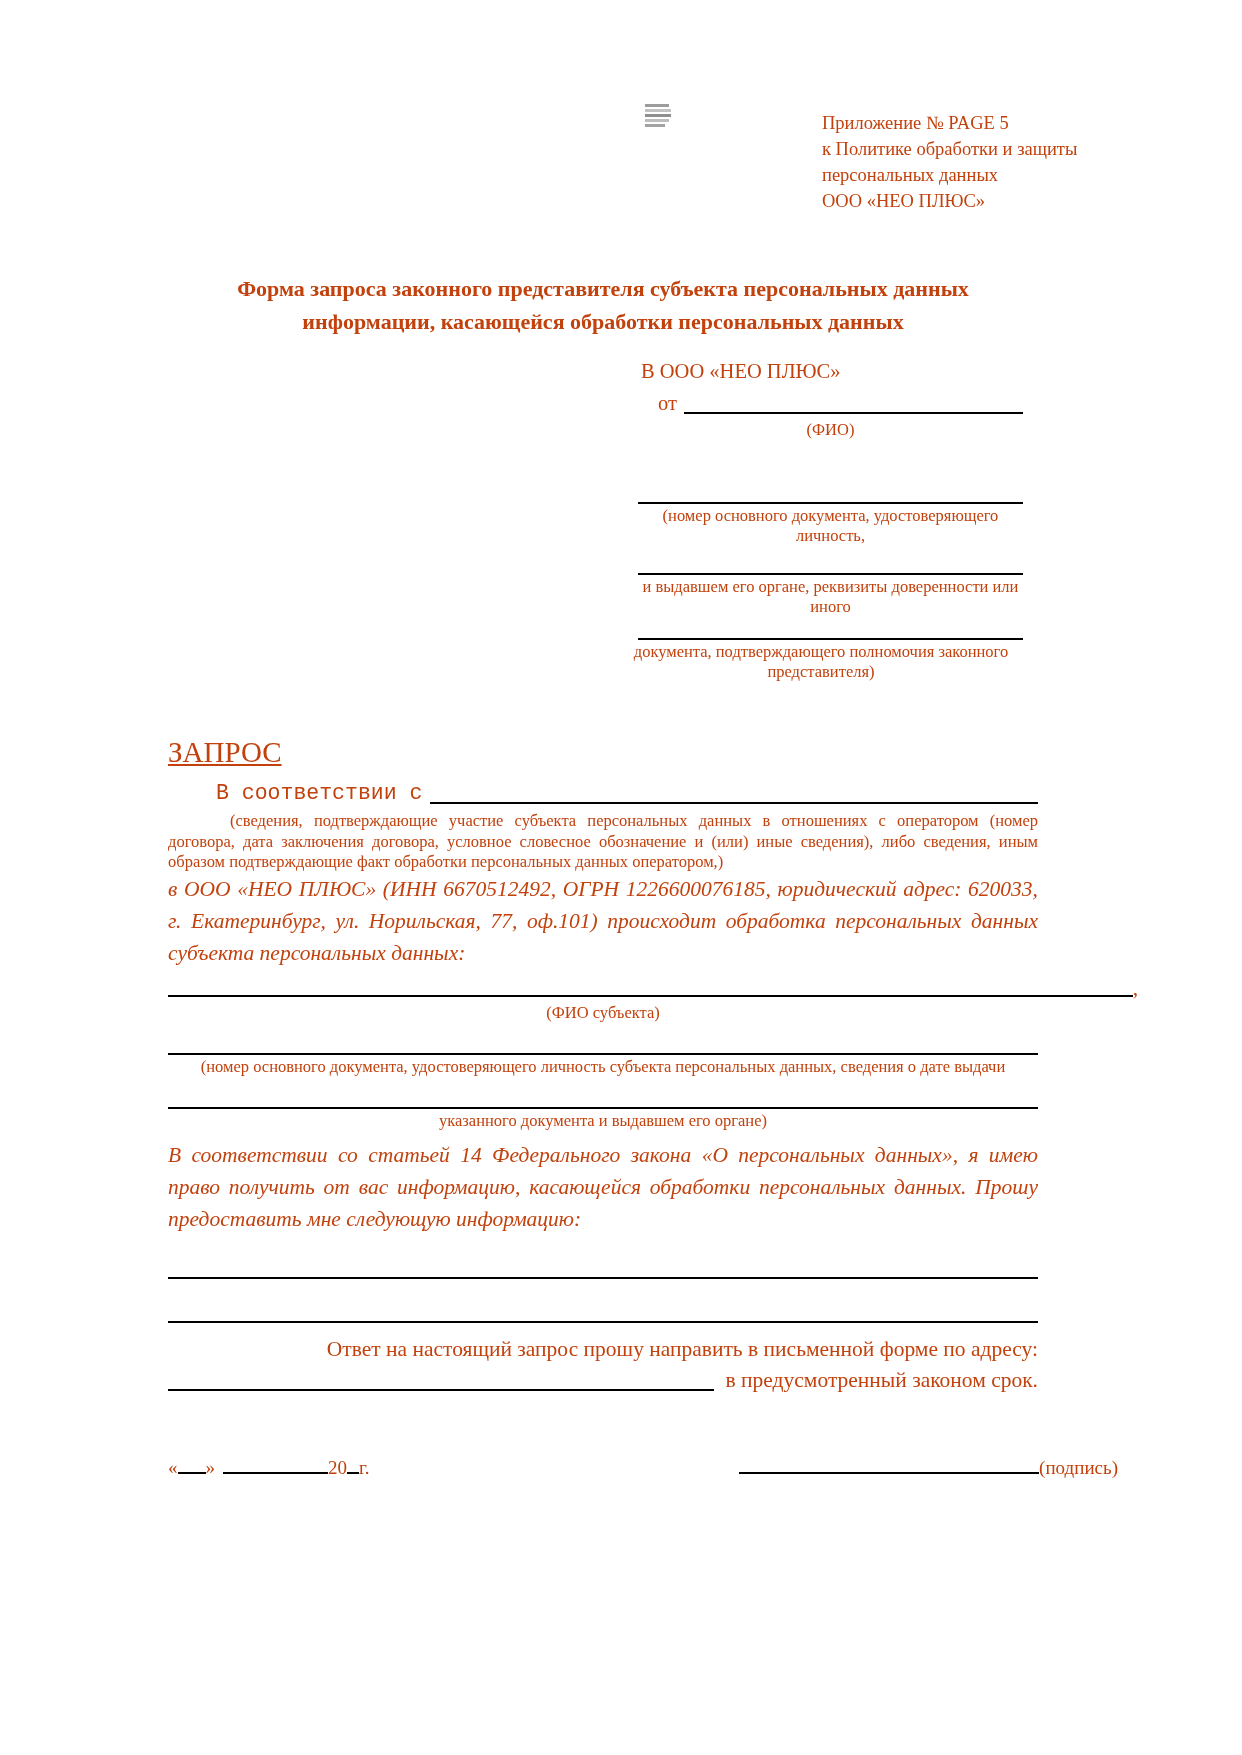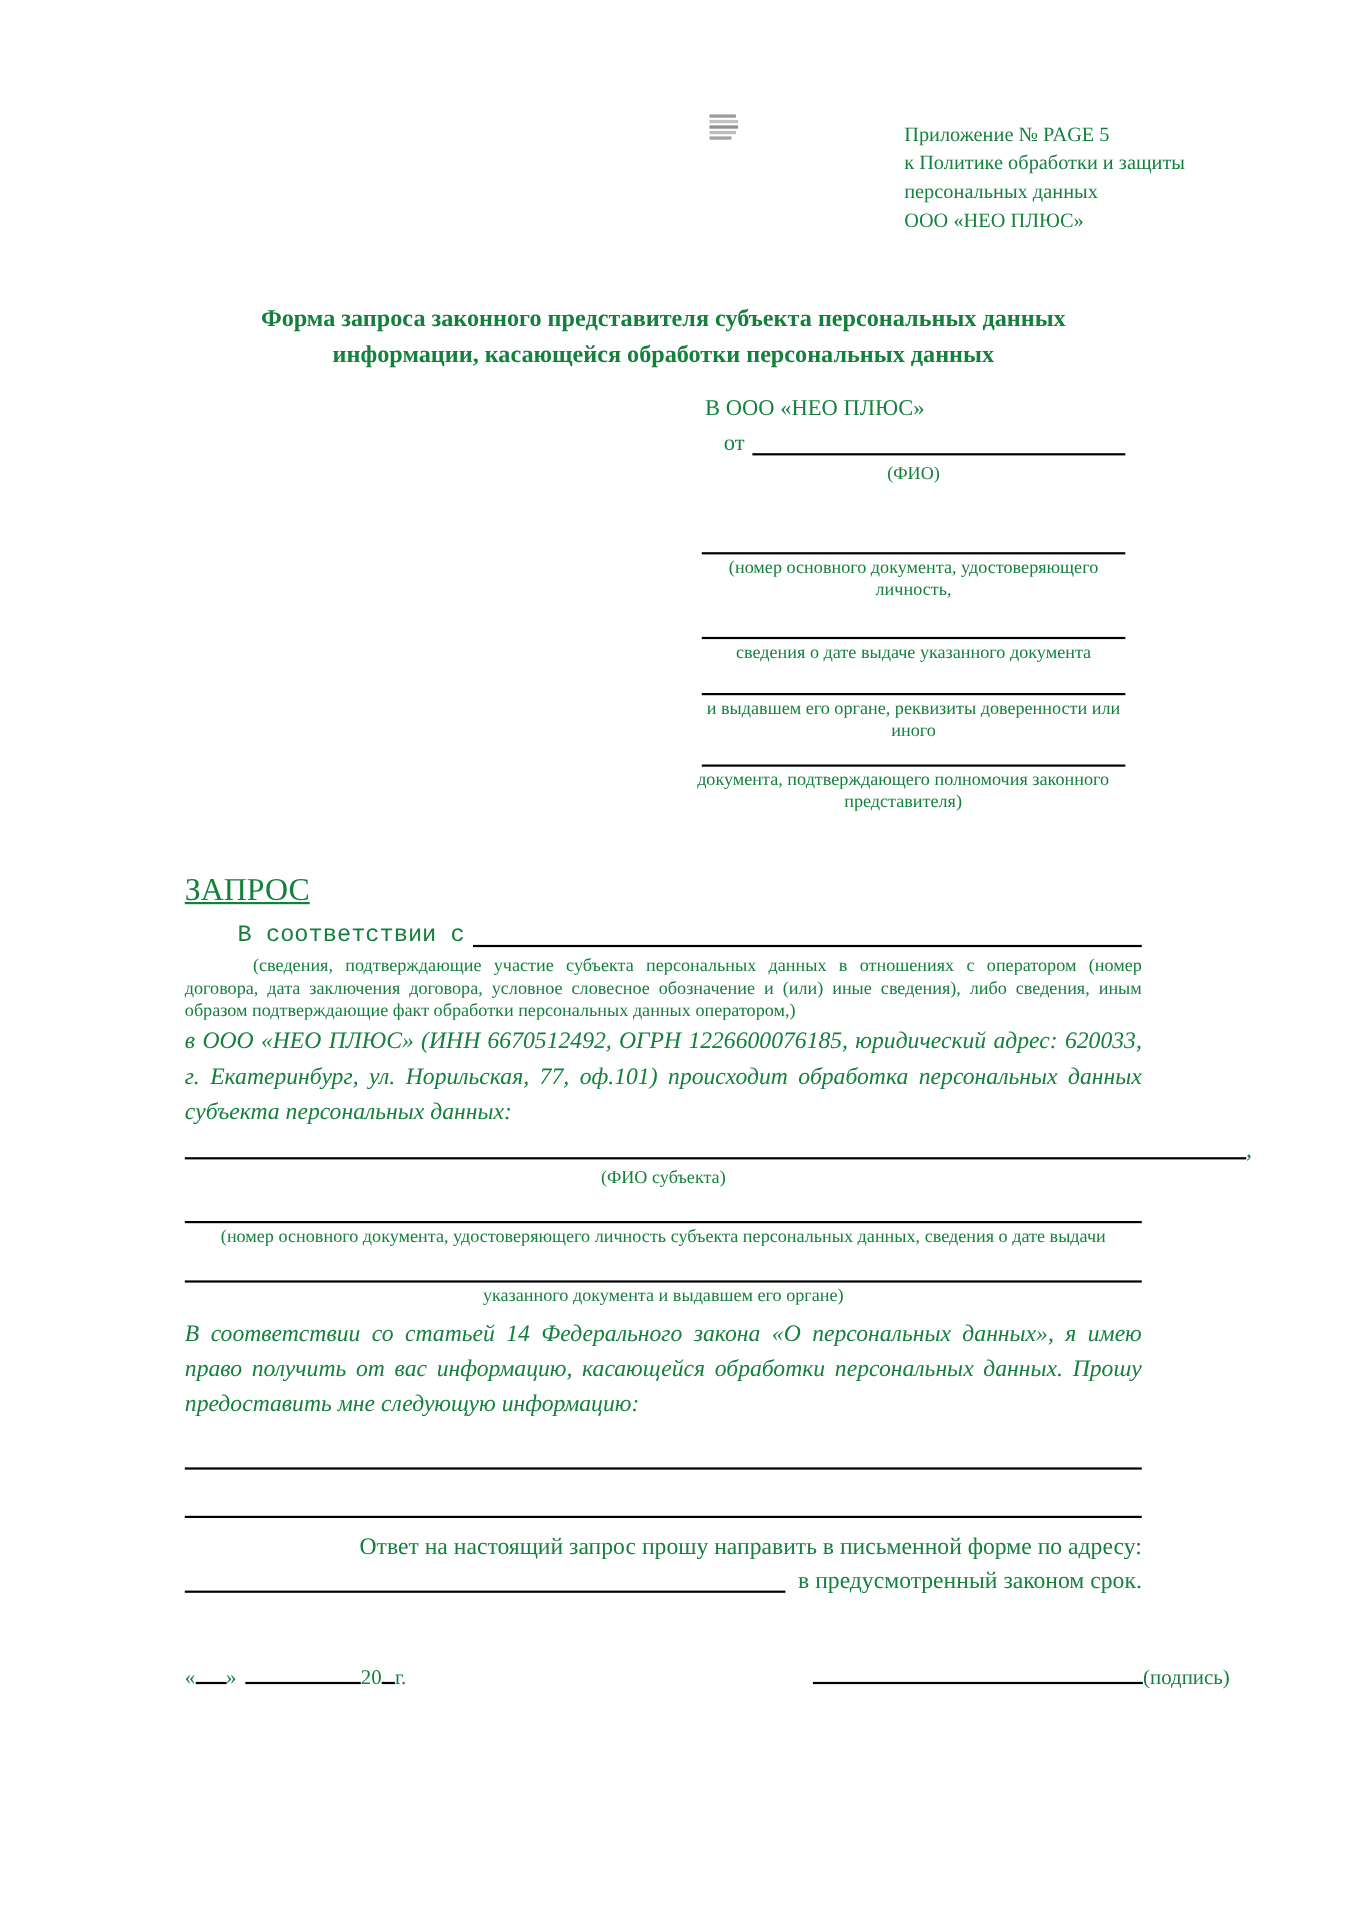--- a/index.html
+++ b/index.html
@@ -1,20 +1,20 @@
 <!DOCTYPE html>
 <html><head>
 <meta charset="utf-8">
 <style>
   html,body { margin:0; padding:0; background:#ffffff; }
   .page {
     position:relative;
     width:1242px; height:1755px;
     background:#ffffff;
-    color:#15803d;
+    color:#c2410c;
     font-family:"Liberation Serif", serif;
     overflow:hidden;
   }
   
   .stamp { position:absolute; left:645px; top:104px; }
   .stamp i { display:block; height:3px; margin-bottom:2px; }
   .stamp i:nth-child(1){ width:24px; background:#9c9c9c; }
   .stamp i:nth-child(2){ width:26px; background:#c2c2c2; }
   .stamp i:nth-child(3){ width:26px; background:#8f8f8f; }
   .stamp i:nth-child(4){ width:24px; background:#bdbdbd; }
@@ -109,24 +109,20 @@
         <span>от</span>
         <span class="fill"></span>
       </div>
       <div class="small-caption">(ФИО)</div>
 
       <div class="field">
         <div class="rule"></div>
         <div class="small-caption">(номер основного документа, удостоверяющего личность,</div>
       </div>
 
-      <div class="field f2">
-        <div class="rule"></div>
-        <div class="small-caption">сведения о дате выдаче указанного документа</div>
-      </div>
 
       <div class="field f3">
         <div class="rule"></div>
         <div class="small-caption">и выдавшем его органе, реквизиты доверенности или иного</div>
       </div>
 
       <div class="field f4">
         <div class="rule"></div>
         <div class="small-caption wide">документа, подтверждающего полномочия законного представителя)</div>
       </div>

